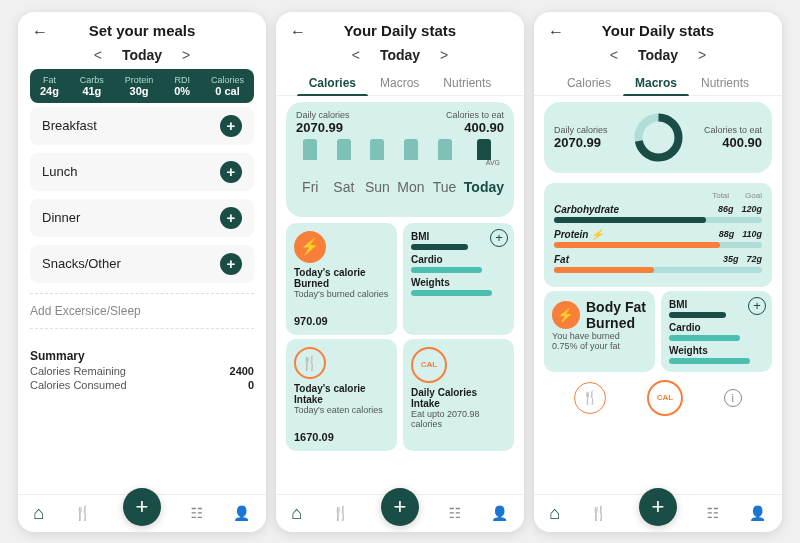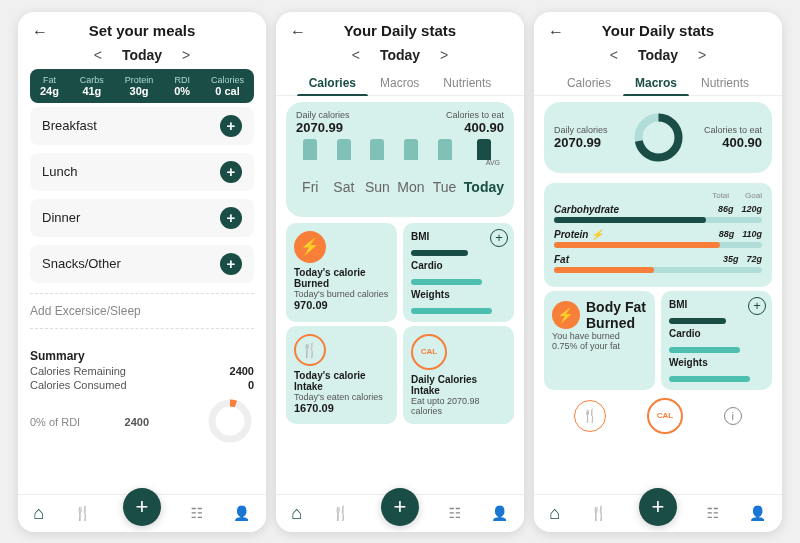--- a/index.html
+++ b/index.html
@@ -344,37 +344,38 @@
       color: #1a1a1a;
     }
     .card-sm .card-sub {
       font-size: 9px;
       color: #555;
     }
     .card-sm .card-val {
       font-size: 11px;
       font-weight: 700;
       color: #1a1a1a;
+      margin-top: 16px;
     }
 
     
     .activity-card {
       flex: 1;
       background: #d6f0ec;
       border-radius: 10px;
       padding: 8px;
       display: flex;
       flex-direction: column;
       gap: 4px;
       position: relative;
     }
     .activity-row {
       display: flex;
       flex-direction: column;
-      gap: 8px;
+      gap: 2px;
     }
     .act-label {
       font-size: 10px;
       font-weight: 600;
       color: #1a1a1a;
     }
     .act-bar {
       height: 6px;
       border-radius: 3px;
       background: #1a4d45;
@@ -558,30 +559,20 @@
     <div class="summary-row">
       <span class="s-label">Calories Remaining</span>
       <span class="s-value">2400</span>
     </div>
     <div class="summary-row">
       <span class="s-label">Calories Consumed</span>
       <span class="s-value">0</span>
     </div>
   </div>
 
-  <div class="summary-bottom">
-    <div>
-      <span class="rdi-text">0% of RDI</span>
-      <span class="rdi-value" style="margin-left:40px;">2400</span>
-    </div>
-    <svg class="donut-mini" viewBox="0 0 48 48">
-      <circle cx="24" cy="24" r="18" fill="none" stroke="#eee" stroke-width="7"></circle>
-      <circle cx="24" cy="24" r="18" fill="none" stroke="#f77f3a" stroke-width="7" stroke-dasharray="6 107" stroke-dashoffset="0" transform="rotate(-90 24 24)"></circle>
-    </svg>
-  </div>
 
   <div class="bottom-nav">
     <span class="nav-icon active">⌂</span>
     <span class="nav-icon" style="font-size:14px;">🍴</span>
     <div style="width:38px;"></div>
     <span class="nav-icon" style="font-size:14px;">☷</span>
     <span class="nav-icon" style="font-size:14px;">👤</span>
     <div class="fab-btn">+</div>
   </div>
 </div>

